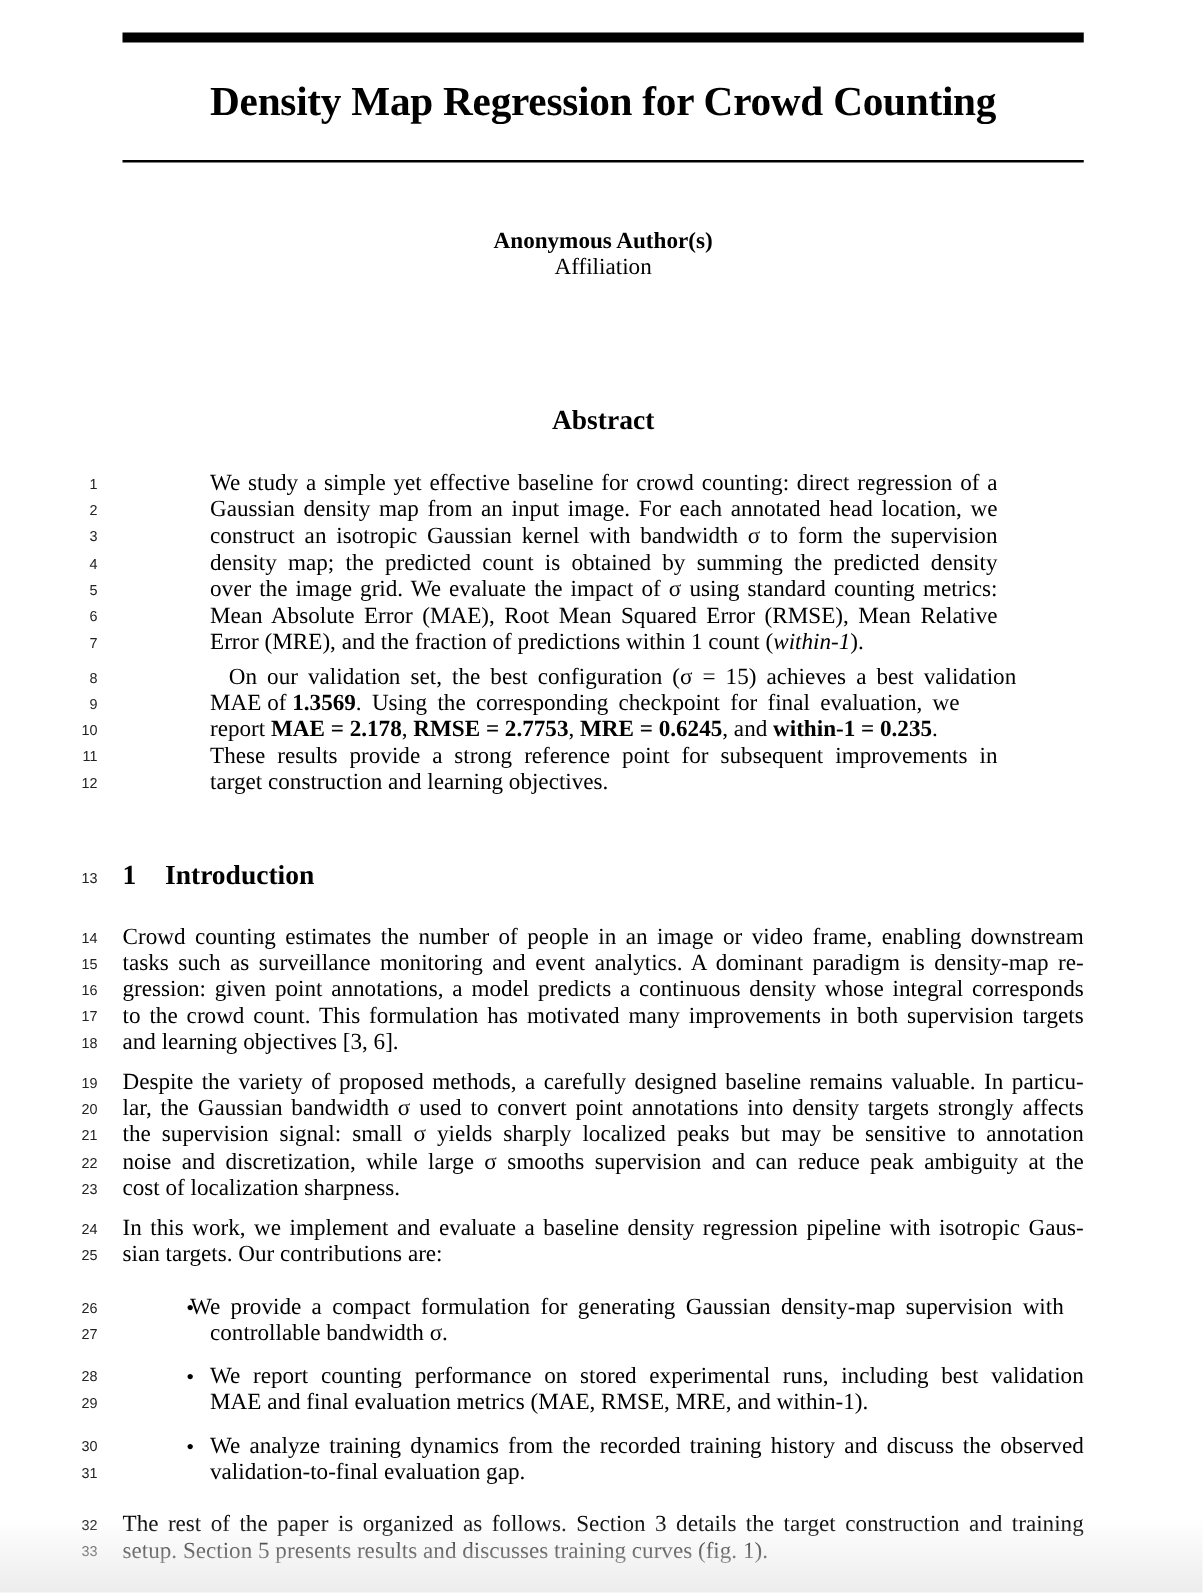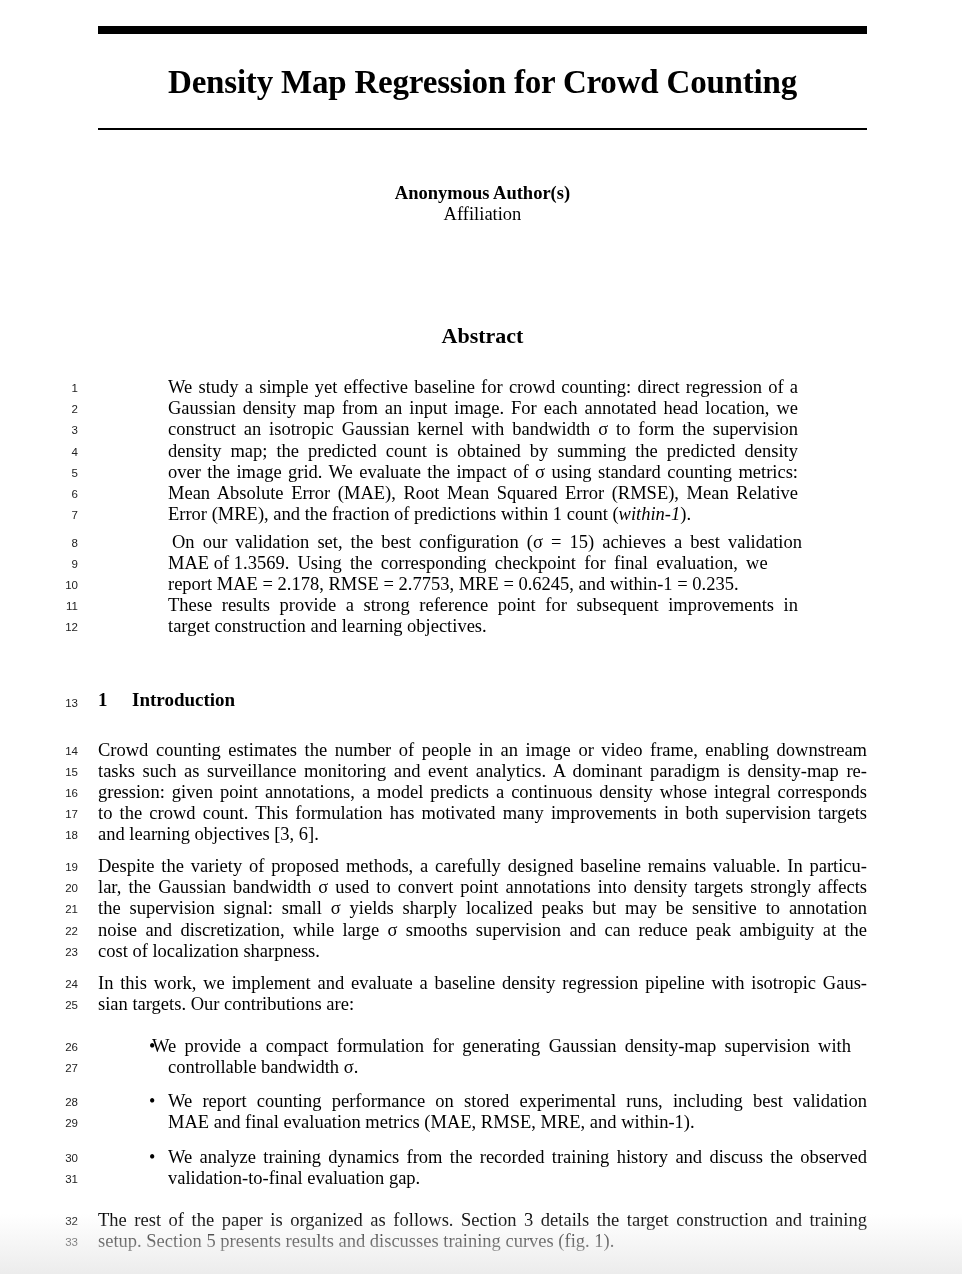--- a/index.html
+++ b/index.html
@@ -28,24 +28,24 @@
     font-weight: bold; font-size: 22px; line-height: 28px;
   }
   .line {
     position: absolute; white-space: nowrap; font-size: 18.5px; line-height: 21px; height: 21px;
   }
   .just { text-align: justify; text-align-last: justify; overflow: hidden; }
   .lnum {
     position: absolute; width: 30px; text-align: right;
     font-family: "Liberation Sans", "DejaVu Sans", sans-serif; font-size: 11.5px; color: #222;
   }
-  .sec-title { position: absolute; left: 98px; top: 686px; font-weight: bold; font-size: 19px; line-height: 28px; }
+  .sec-title { position: absolute; left: 98px; top: 686px; font-weight: bold; font-size: 22px; line-height: 28px; }
   .sec-title .num { display: inline-block; width: 34px; }
   .bullet { position: absolute; font-size: 18px; line-height: 21px; }
-  b { font-weight: normal; }
+  b { font-weight: bold; }
   i { font-style: italic; }
 </style>
 </head>
 <body>
 
 <div>
   <div class="rule-top"></div>
   <div class="title">Density Map Regression for Crowd Counting</div>
   <div class="rule-bottom"></div>
 
@@ -71,21 +71,21 @@
 
   <div>
     <div class="line just" style="left:168px;width:630px;top:377px">We study a simple yet effective baseline for crowd counting: direct regression of a</div>
     <div class="line just" style="left:168px;width:630px;top:398px">Gaussian density map from an input image. For each annotated head location, we</div>
     <div class="line just" style="left:168px;width:630px;top:419px">construct an isotropic Gaussian kernel with bandwidth σ to form the supervision</div>
     <div class="line just" style="left:168px;width:630px;top:441px">density map; the predicted count is obtained by summing the predicted density</div>
     <div class="line just" style="left:168px;width:630px;top:462px">over the image grid. We evaluate the impact of σ using standard counting metrics:</div>
     <div class="line just" style="left:168px;width:630px;top:483px">Mean Absolute Error (MAE), Root Mean Squared Error (RMSE), Mean Relative</div>
     <div class="line" style="left:168px;top:504px"><span>Error (MRE), and the fraction of predictions within 1 count (</span><i>within-1</i><span>).</span></div>
 
-    <div class="line just" style="left:172px;width:630px;top:532px">On our validation set, the best configuration (σ = 15) achieves a best validation</div>
+    <div class="line just" style="left:183px;width:630px;top:532px">On our validation set, the best configuration (σ = 15) achieves a best validation</div>
     <div class="line" style="left:168px;top:553px"><span>MAE of </span><b>1.3569</b><span style="word-spacing:3.6px">.  Using the corresponding checkpoint for final evaluation, we</span></div>
     <div class="line" style="left:168px;top:574px"><span>report </span><b>MAE = 2.178</b><span>, </span><b>RMSE = 2.7753</b><span>, </span><b>MRE = 0.6245</b><span>, and </span><b>within-1 = 0.235</b><span>.</span></div>
     <div class="line just" style="left:168px;width:630px;top:595px">These results provide a strong reference point for subsequent improvements in</div>
     <div class="line" style="left:168px;top:616px">target construction and learning objectives.</div>
   </div>
 
   <div class="lnum" style="left:48px;top:697px">13</div>
   <div class="sec-title"><span class="num">1</span><span>Introduction</span></div>
 
   <div class="lnum" style="left:48px;top:745px">14</div>

